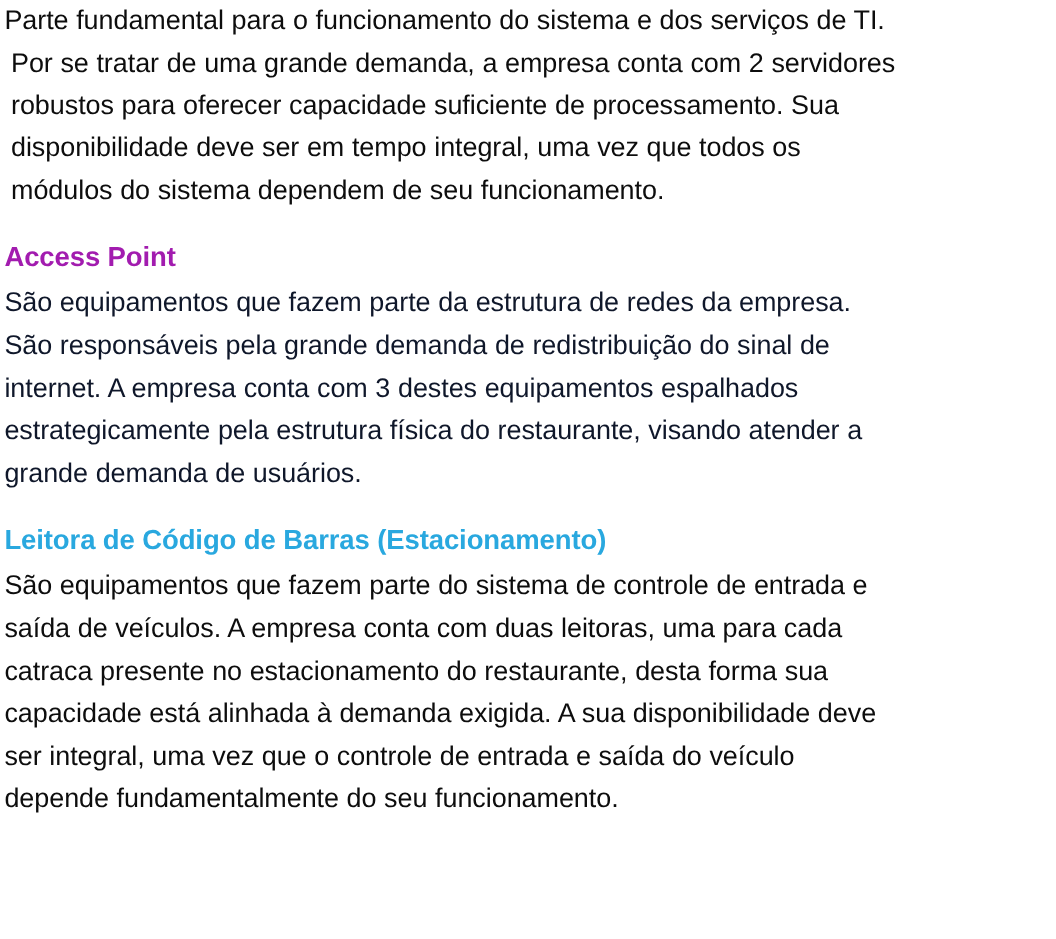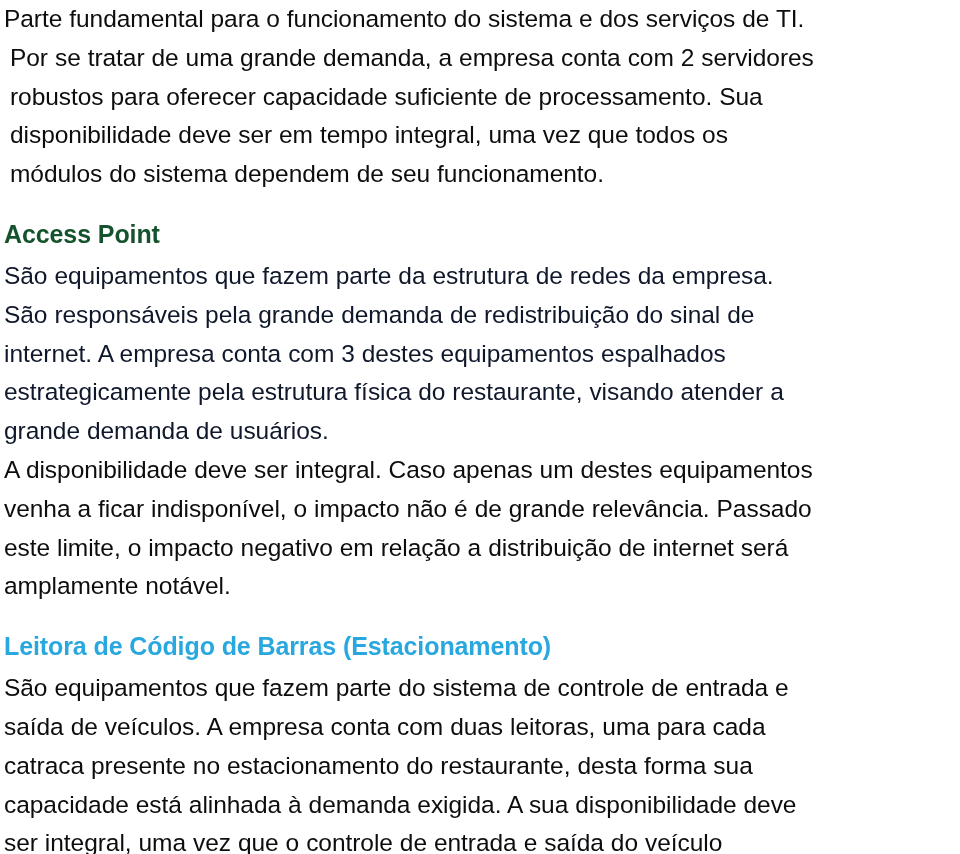--- a/index.html
+++ b/index.html
@@ -61,29 +61,28 @@
 </style>
 </head>
 <body style="background: rgb(255, 255, 255);">
 
 <div class="page">
 
   <p class="para para--continuation block" style="color: rgb(13, 13, 13);">Parte fundamental para o funcionamento do sistema e dos serviços de TI. Por se tratar de uma grande demanda, a empresa conta com 2 servidores robustos para oferecer capacidade suficiente de processamento. Sua disponibilidade deve ser em tempo integral, uma vez que todos os módulos do sistema dependem de seu funcionamento.</p>
 
   <div class="sp-before-heading"></div>
 
-  <h2 class="heading block" id="heading-0" style="color: #14532d;">Access Point</h2>
+  <h2 class="heading block" id="heading-0" style="color: #a21caf;">Access Point</h2>
 
   <div class="sp-after-heading"></div>
 
   <p class="para block" style="color: #0f172a;">São equipamentos que fazem parte da estrutura de redes da empresa. São responsáveis pela grande demanda de redistribuição do sinal de internet. A empresa conta com 3 destes equipamentos espalhados estrategicamente pela estrutura física do restaurante, visando atender a grande demanda de usuários.</p>
 
   <div class="sp-para-gap"></div>
 
-  <p class="para block" style="color: rgb(13, 13, 13);">A disponibilidade deve ser integral. Caso apenas um destes equipamentos venha a ficar indisponível, o impacto não é de grande relevância. Passado este limite, o impacto negativo em relação a distribuição de internet será amplamente notável.</p>
 
   <div class="sp-before-heading"></div>
 
   <h2 class="heading block" id="heading-1" style="color: rgb(41, 168, 223);">Leitora de Código de Barras (Estacionamento)</h2>
 
   <div class="sp-after-heading"></div>
 
   <p class="para block" style="color: rgb(13, 13, 13);">São equipamentos que fazem parte do sistema de controle de entrada e saída de veículos. A empresa conta com duas leitoras, uma para cada catraca presente no estacionamento do restaurante, desta forma sua capacidade está alinhada à demanda exigida. A sua disponibilidade deve ser integral, uma vez que o controle de entrada e saída do veículo depende fundamentalmente do seu funcionamento.</p>
 
 </div>

